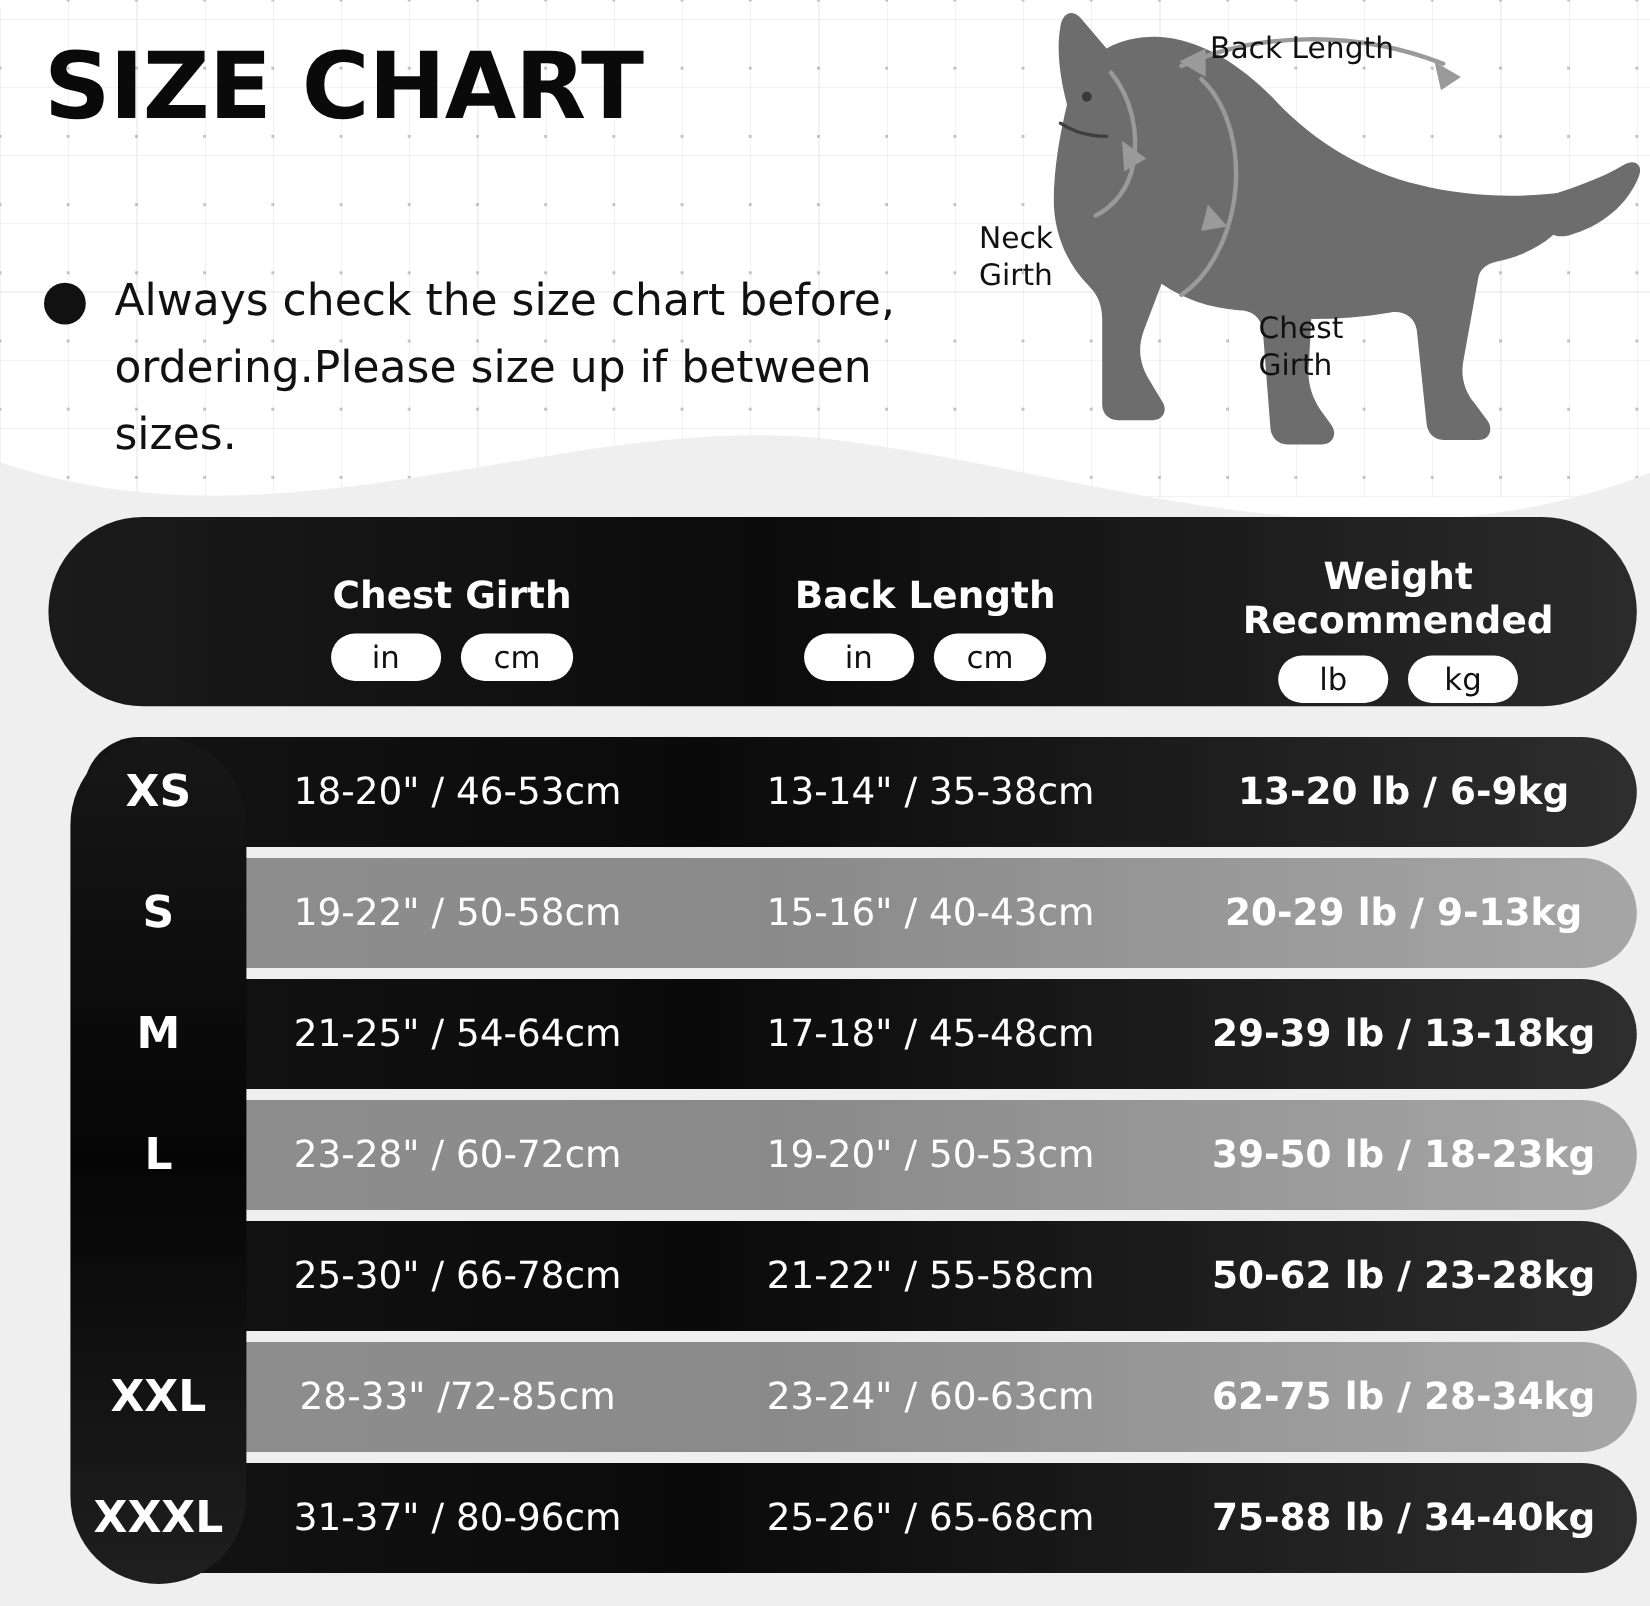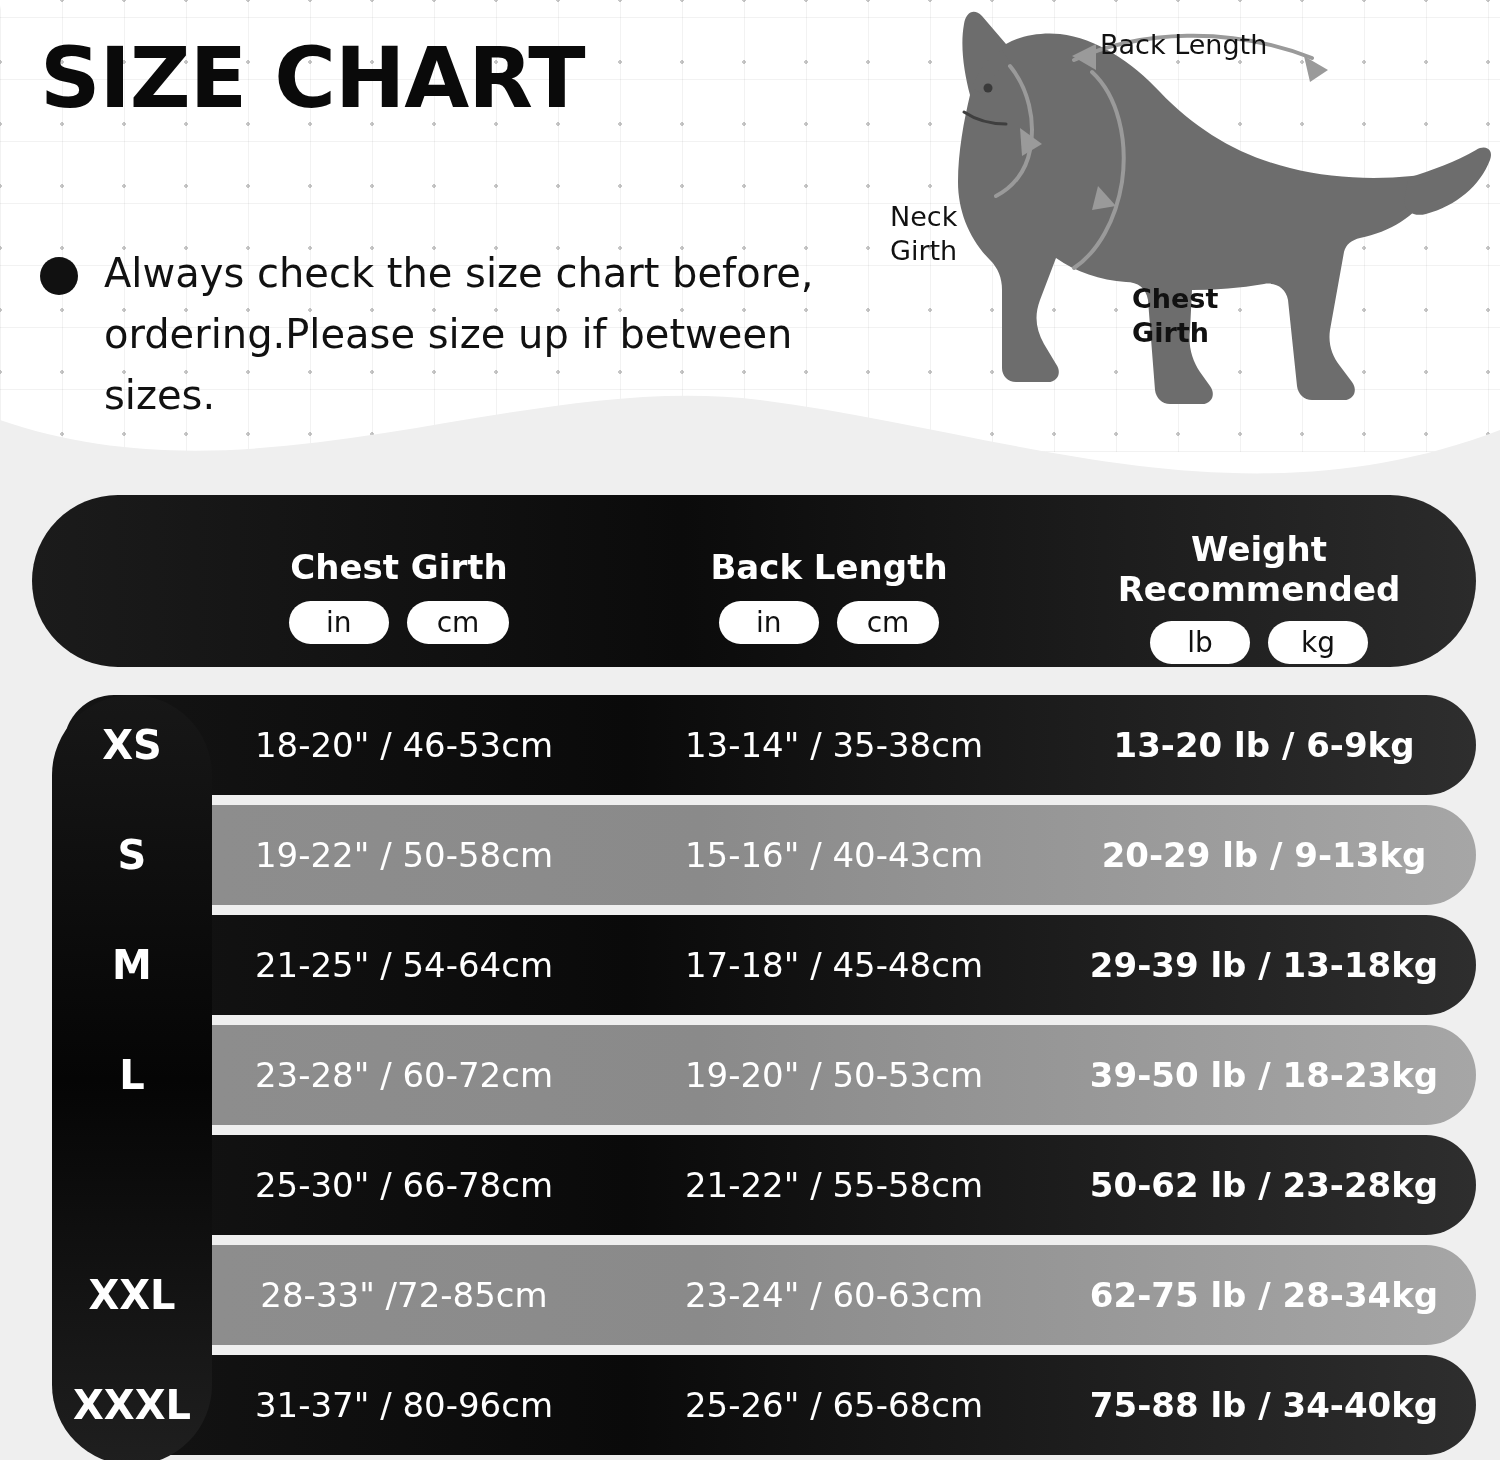--- a/index.html
+++ b/index.html
@@ -84,38 +84,37 @@
   }
   .dog-label {
     position: absolute;
     font-size: 27px;
     color: #111;
     line-height: 1.25;
     font-family: "DejaVu Sans", sans-serif;
   }
   .lbl-back { left: 240px; top: 28px; }
   .lbl-neck { left: 30px; top: 200px; text-align: left; width: 115px; }
-  .lbl-chest { left: 272px; top: 282px; font-weight: bold; }
+  .lbl-chest { left: 284px; top: 282px; }
 
   
   .wave {
     position: absolute;
     left: 0;
     top: 360px;
     width: 1500px;
     height: 1100px;
   }
 
   
   .table {
     position: absolute;
-    left: 4px;
+    left: 16px;
     top: 470px;
     width: 1312px;
-    margin-top: 25px;
   }
 
   .header-row {
     position: relative;
     height: 195px;
   }
   .header-pill {
     position: absolute;
     left: 28px;
     top: 0;

